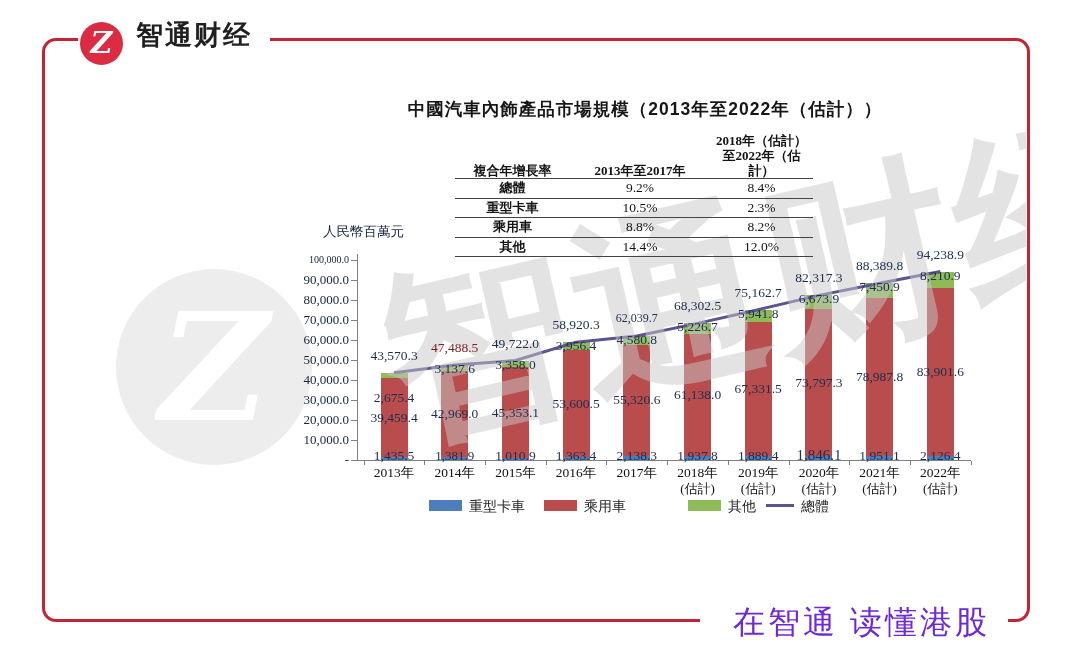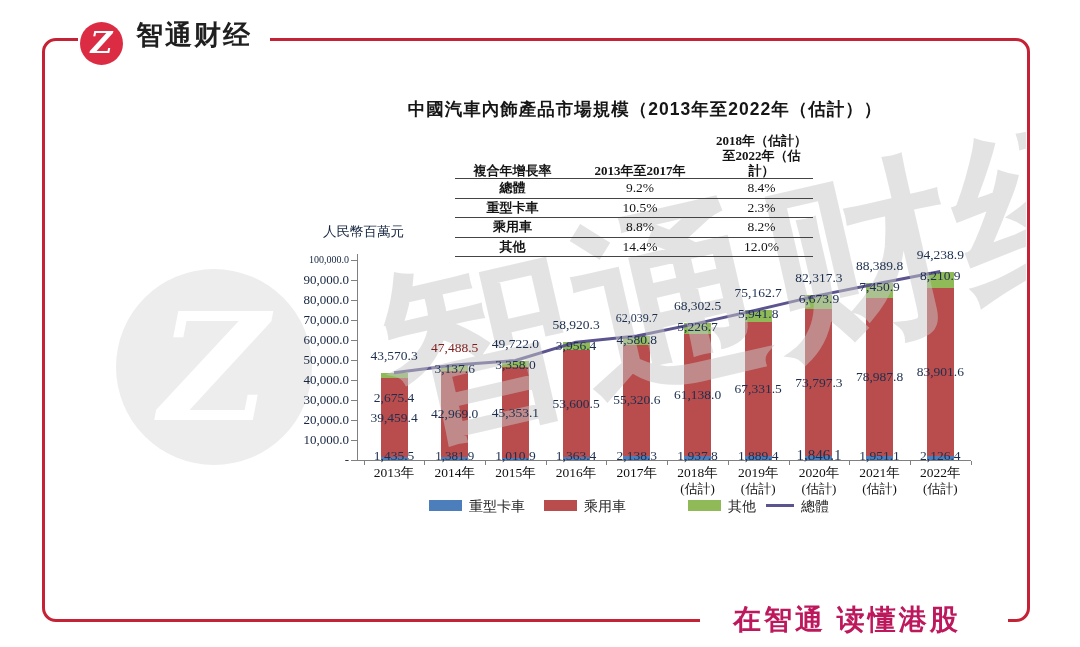--- a/index.html
+++ b/index.html
@@ -24,21 +24,21 @@
     color:#fff; font-family:"DejaVu Serif", serif; font-style:italic; font-weight:bold;
     font-size:30px; line-height:30px; transform:translateY(-1px);
   }
   #logo-text {
     position:absolute; left:56px; top:-7px; height:40px; line-height:40px;
     font-size:27px; font-weight:bold; color:#1f1f1f; letter-spacing:2px; white-space:nowrap;
   }
   
   #slogan {
     position:absolute; left:733px; top:601px; z-index:2; white-space:nowrap;
-    font-size:28px; font-weight:bold; color:#be185d; letter-spacing:3px;
+    font-size:32px; font-weight:normal; color:#6d28d9; letter-spacing:3px;
   }
   
   #source-note {
     position:absolute; left:57px; top:537px; font-family:"Liberation Serif", serif;
     font-style:italic; font-size:20px; color:#373737; letter-spacing:2px; z-index:2; white-space:nowrap;
   }
   
   #chart-title {
     position:absolute; left:300px; top:97px; width:690px; text-align:center;
     font-size:17.5px; font-weight:bold; color:#161616; letter-spacing:1px; z-index:2; white-space:nowrap;

